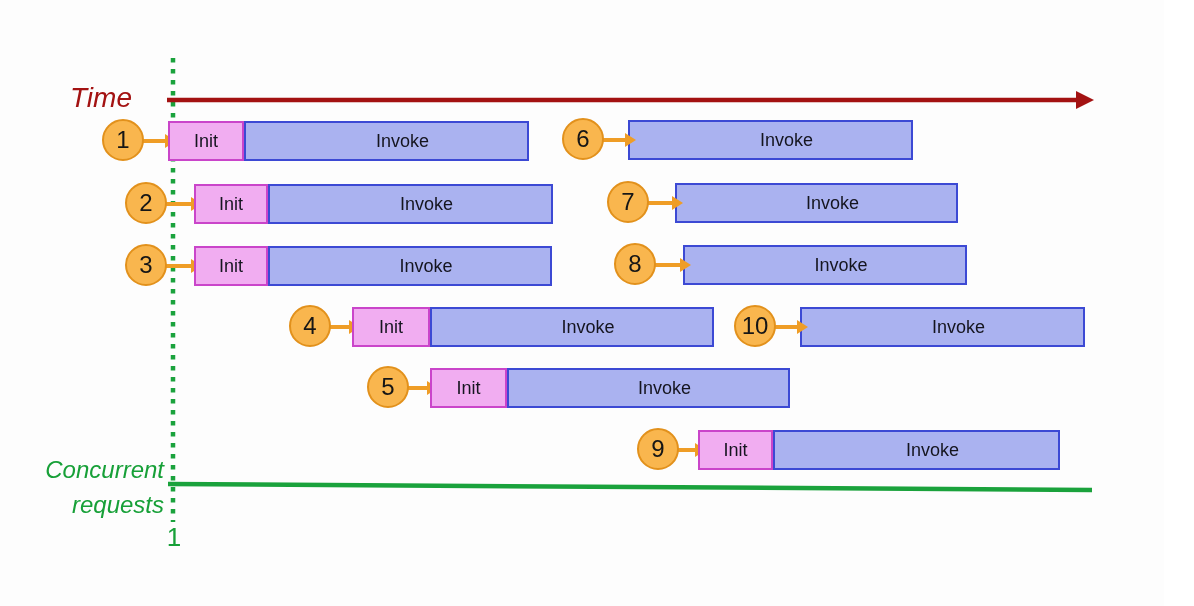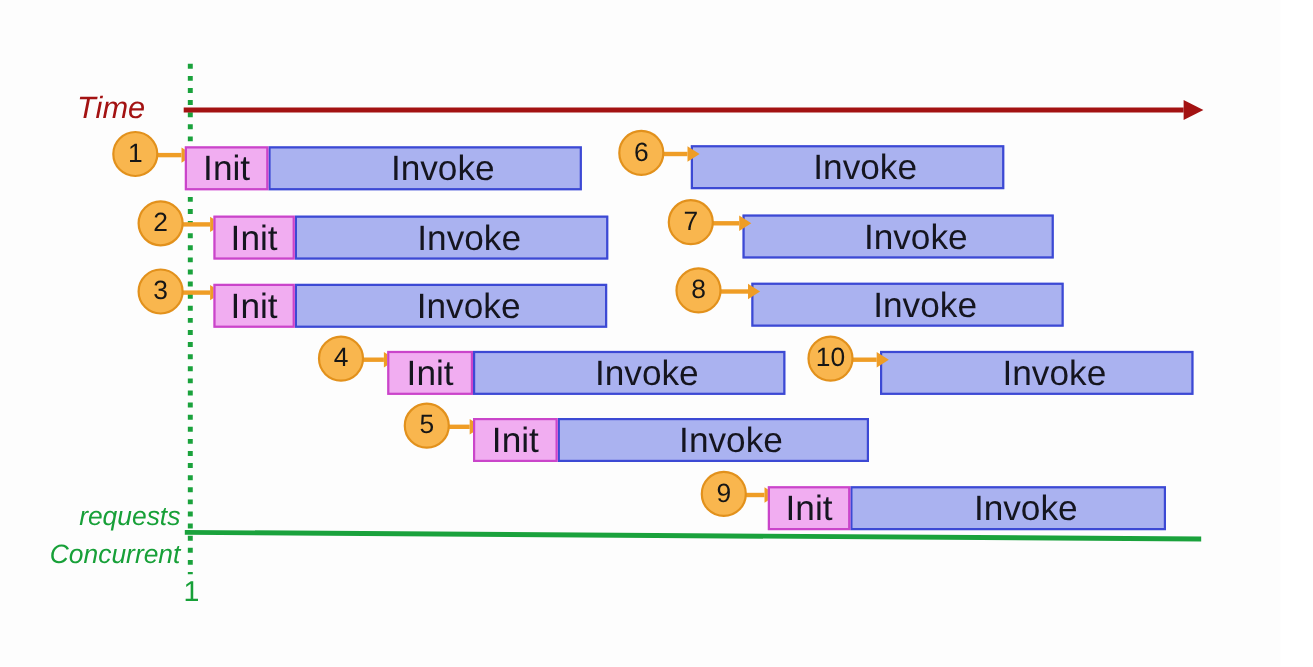--- a/index.html
+++ b/index.html
@@ -32,24 +32,24 @@
     z-index:2;
   }
   .badge-arrow::after {
     content:""; position:absolute; right:-11px; top:-5px;
     width:0; height:0;
     border-left:11px solid var(--badge-arrow,#ef9d26);
     border-top:7px solid transparent;
     border-bottom:7px solid transparent;
   }
   .seg {
-    position:absolute; top:12px; height:40px;
+    position:absolute; top:0; height:40px;
     box-sizing:border-box;
     display:flex; align-items:center; justify-content:center;
-    font-size:32px; color:var(--text,#15151f);
+    font-size:18px; color:var(--text,#15151f);
   }
   .seg.init {
     background:var(--init-fill,#f1adf1);
     border:2px solid var(--init-border,#ca45ca);
     z-index:2;
   }
   .seg.invoke {
     background:var(--invoke-fill,#aab2f0);
     border:2px solid var(--invoke-border,#3c49d4);
     z-index:1;
@@ -84,22 +84,22 @@
   <svg class="lines-layer" width="1194" height="606" viewBox="0 0 1194 606">
     <line x1="173" y1="58" x2="173" y2="522" stroke-width="4.5" stroke-dasharray="4.5 6.5" stroke="#1aa23c"></line>
     <line x1="167" y1="100" x2="1076" y2="100" stroke-width="4.5" stroke="#a31212"></line>
     <polygon points="1076,91 1076,109 1094,100" fill="#a31212"></polygon>
     <line x1="168" y1="484" x2="1092" y2="490" stroke-width="4.5" stroke="#1aa23c"></line>
   </svg>
 
   <div class="time-label">Time</div>
 
   <div class="concurrent-label">
+    <div>Concurrent</div>
     <div>requests</div>
-    <div>Concurrent</div>
   </div>
 
   <div class="origin-tick">1</div>
 
   <div class="requests-layer">
   <div class="request-row" style="top: 121px;">
     <div class="badge" style="left: 102px;">1</div>
     <div class="badge-arrow" style="left: 141px; width: 24px;"></div>
   <div class="seg init" style="left: 168px; width: 76px;">Init</div>
         <div class="seg invoke" style="left: 244px; width: 285px;">Invoke</div>

